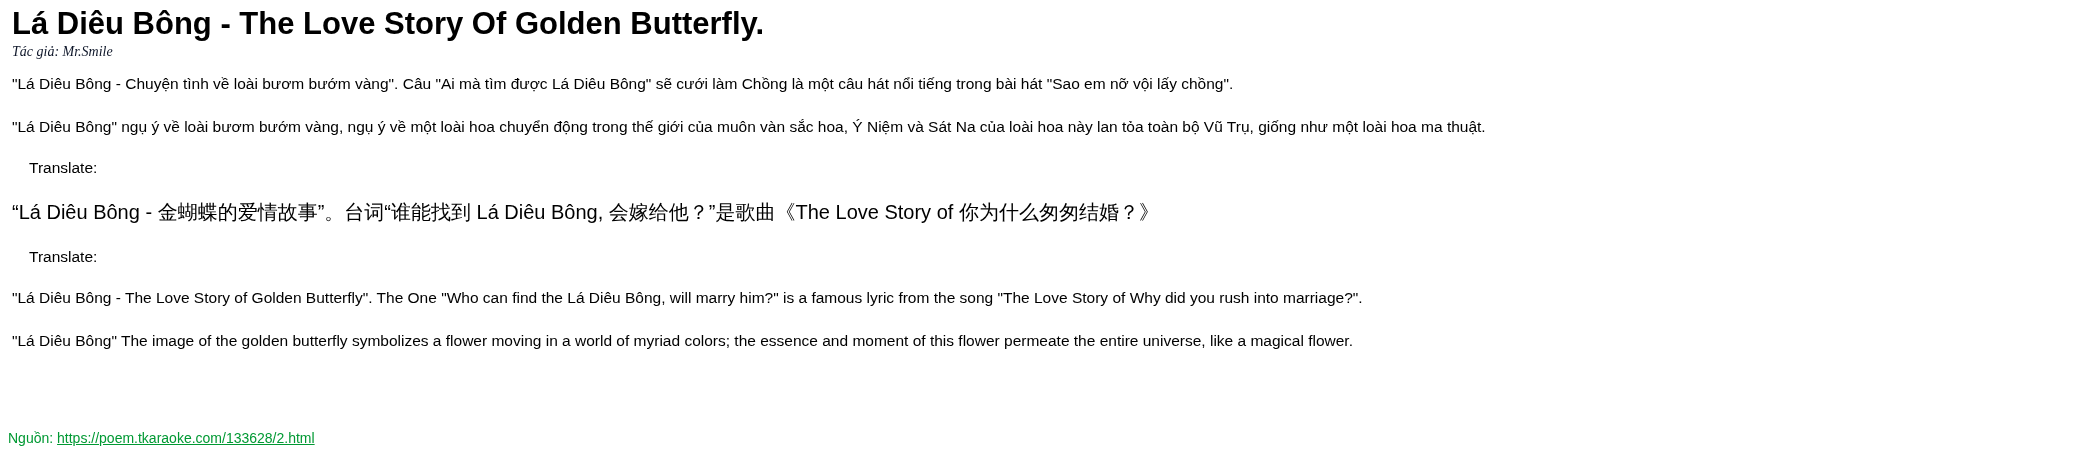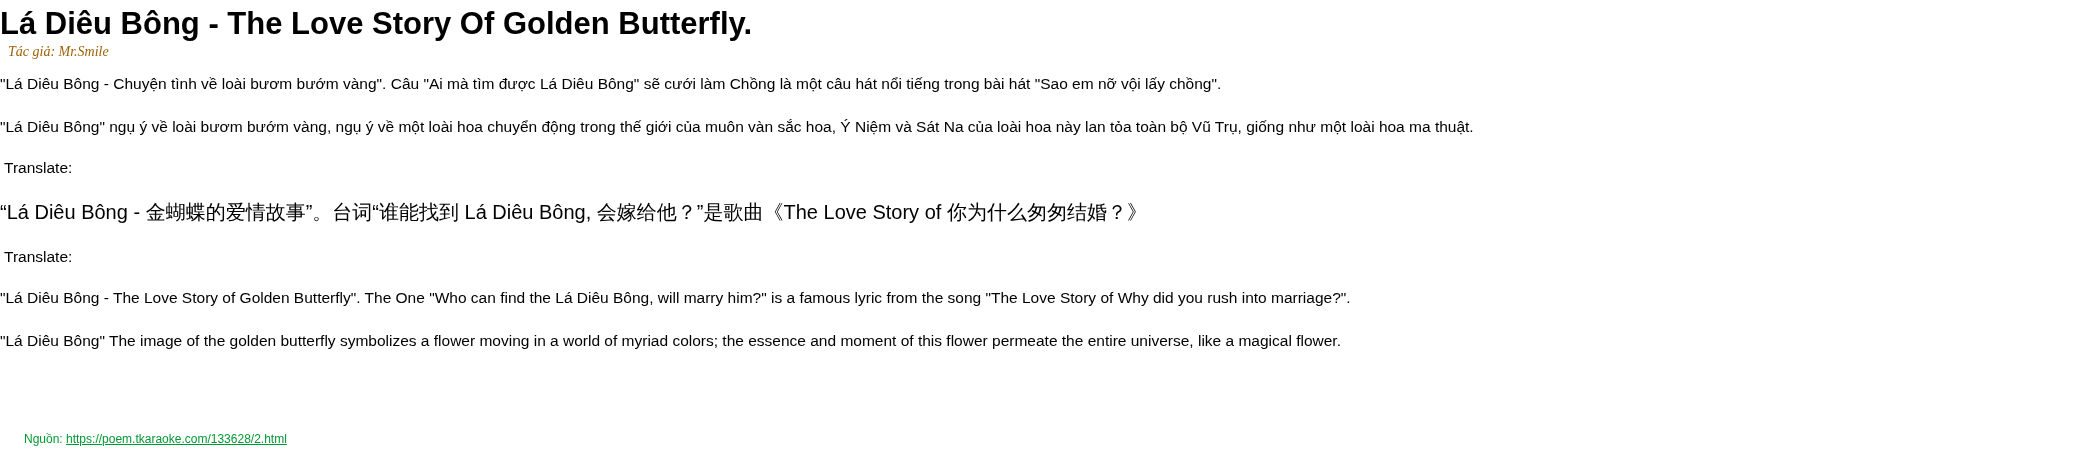--- a/index.html
+++ b/index.html
@@ -8,63 +8,63 @@
     background: #ffffff;
   }
   body {
     width: 2080px;
     height: 463px;
     font-family: "Liberation Sans", sans-serif;
     color: #000000;
     overflow: hidden;
   }
   .page {
-    padding: 6px 8px 0 0;
+    padding: 6px 8px 0 12px;
     box-sizing: border-box;
     width: 2080px;
     height: 450px;
     position: relative;
   }
   .title {
     font-size: 31px;
     font-weight: bold;
     line-height: 1.15;
     letter-spacing: 0px;
     margin: 0 0 2px 0;
     color: #000;
   }
   .author {
     font-size: 14px;
     font-style: italic;
     font-family: "Liberation Serif", serif;
-    margin: 0 0 14px 8px;
-    color: #a16207;
+    margin: 0 0 14px 0;
+    color: #0f172a;
   }
   .para {
     font-size: 15.5px;
     line-height: 1.35;
     margin: 0 0 22px 0;
     color: #000;
   }
   .para.cjk {
     font-size: 20px;
   }
   .label {
     font-size: 15.5px;
-    margin: 0 0 22px 4px;
+    margin: 0 0 22px 17px;
     color: #000;
   }
   .para:last-of-type {
     margin-bottom: 8px;
   }
   .source {
-    font-size: 12px;
+    font-size: 14px;
     color: #009933;
     position: absolute;
-    left: 24px;
+    left: 8px;
     bottom: 4px;
   }
   .source a {
     color: #009933;
     text-decoration: underline;
   }
   .src-label {
     color: #009933;
   }
 </style>

